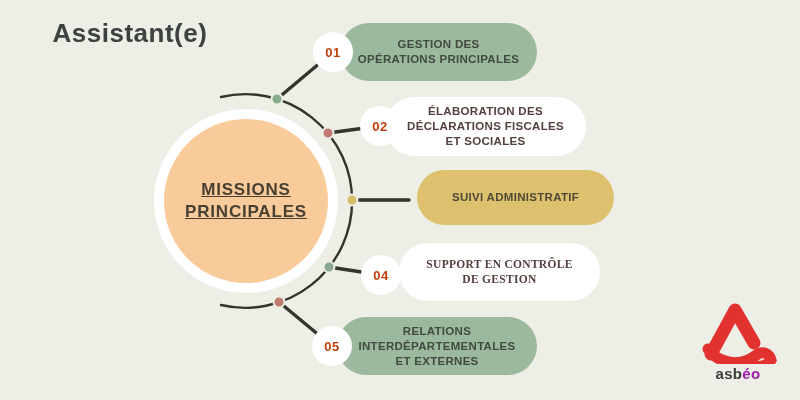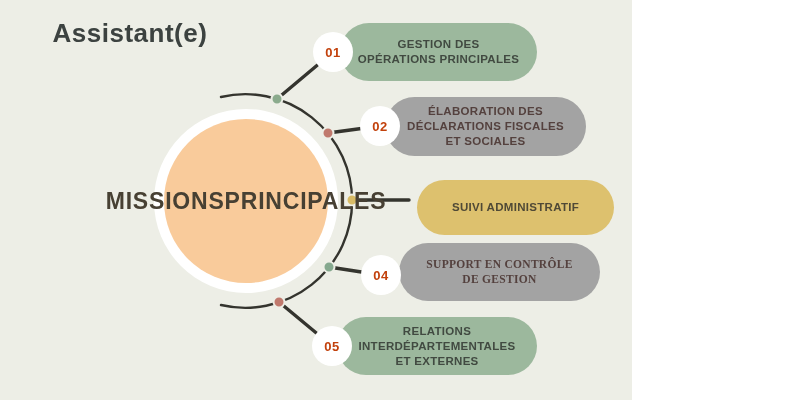--- a/index.html
+++ b/index.html
@@ -1,53 +1,53 @@
 <!DOCTYPE html>
 <html><head>
 <meta charset="utf-8">
 <style>
   html,body{margin:0;padding:0;}
   body{font-family:"Liberation Sans",sans-serif;}
   .canvas{
-    position:relative;width:632px;height:400px;overflow:hidden;
+    position:relative;width:800px;height:400px;overflow:hidden;
     background:#edeee6;
   }
   
   .title{
     position:absolute;left:18px;top:18px;width:224px;
     text-align:center;font-weight:bold;font-size:26px;line-height:30px;
     color:#3c4240;letter-spacing:0.5px;
   }
   
   .wires{position:absolute;left:0;top:0;width:800px;height:400px;z-index:1;}
   
   .hub{
     position:absolute;left:154px;top:109px;width:184px;height:184px;
     border-radius:50%;background:#ffffff;z-index:2;
     display:flex;align-items:center;justify-content:center;
   }
   .hub-inner{
     width:164px;height:164px;border-radius:50%;background:#f9cb9b;
-    display:flex;flex-direction:row;align-items:center;justify-content:center;
-    text-align:center;font-weight:bold;font-size:23px;line-height:22px;
-    color:#474033;letter-spacing:0.8px;
+    display:flex;flex-direction:column;align-items:center;justify-content:center;
+    text-align:center;font-weight:bold;font-size:17px;line-height:22px;
+    color:#474033;letter-spacing:0.8px;text-decoration:underline;
   }
   
   .pill{
     position:absolute;z-index:2;border-radius:30px;
     display:flex;flex-direction:column;align-items:center;justify-content:center;
     text-align:left;font-weight:bold;font-size:11.5px;line-height:15px;
     letter-spacing:0.3px;padding:0 14px;box-sizing:border-box;
   }
   .pill.sage{background:#9cb89d;color:#414a41;}
-  .pill.rose{background:#a3a3a3;color:#54413e;}
+  .pill.rose{background:#ffffff;color:#54413e;}
   .pill.gold{background:#ddc16e;color:#4f4936;}
   .pill.m1{left:340px;top:23px;width:197px;height:58px;}
   .pill.m2{left:385px;top:97px;width:201px;height:59px;}
-  .pill.m3{left:417px;top:180px;width:197px;height:55px;}
+  .pill.m3{left:417px;top:170px;width:197px;height:55px;}
   .pill.m4{left:399px;top:243px;width:201px;height:58px;font-family:Liberation Serif, serif;}
   .pill.m5{left:337px;top:317px;width:200px;height:58px;}
   
   .badge{
     position:absolute;width:40px;height:40px;border-radius:50%;
     background:#ffffff;z-index:3;
     display:flex;align-items:center;justify-content:center;
     font-weight:bold;font-size:13px;color:#c2410c;letter-spacing:0.5px;
   }
   .badge.b1{left:313px;top:32px;}

